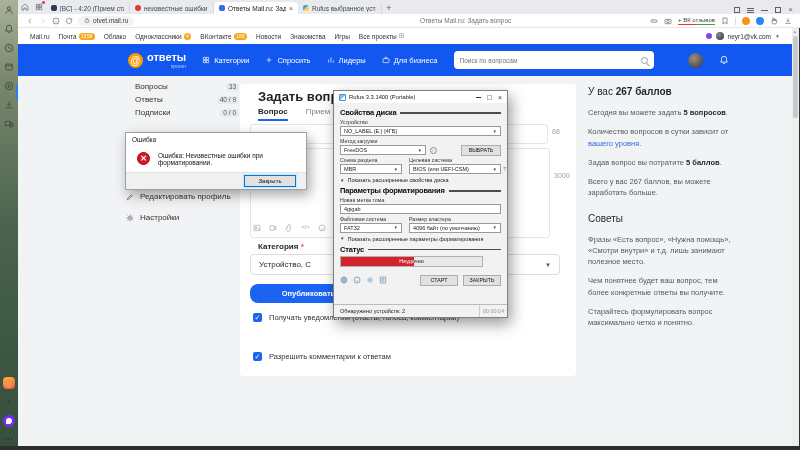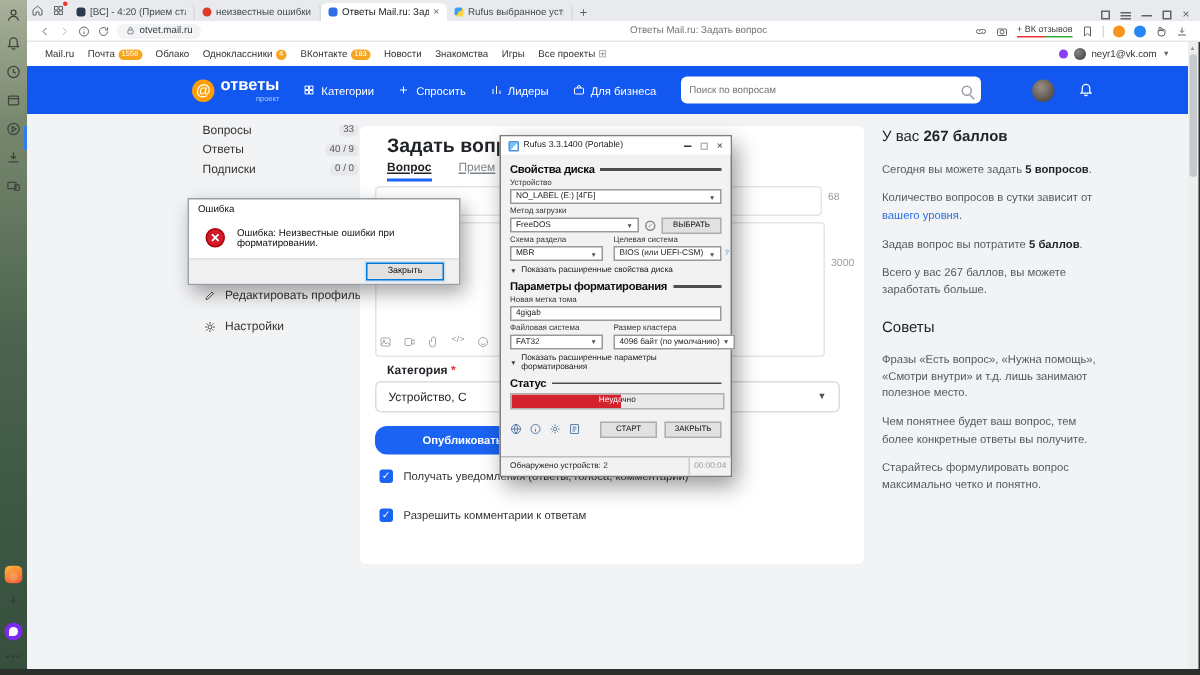--- a/index.html
+++ b/index.html
@@ -88,29 +88,29 @@
   .mag { width:7px; height:7px; border:1.3px solid #9aa0a6; border-radius:50%; position:relative; flex:0 0 auto; }
   .mag::after { content:""; position:absolute; left:5px; top:5px; width:4px; height:1.3px; background:#9aa0a6; transform:rotate(45deg); transform-origin:0 0; }
   .hdr-avatar { width:15px; height:15px; border-radius:50%; background:radial-gradient(circle at 40% 35%, #9a8f85, #3a3530); margin-left:18px; }
   .bell { color:#fff; }
   .bell svg { width:10px; height:10px; stroke:#fff; fill:none; stroke-width:2; }
 
   
   .stats { position:absolute; left:117px; top:52px; width:104px; font-size:8px; color:#333; }
   .stat-row { display:flex; justify-content:space-between; align-items:center; height:13px; }
   .sbadge { background:#e6e8eb; color:#555; border-radius:3px; font-size:6.5px; padding:0.5px 3px; }
-  .pm-links { position:absolute; left:118px; top:164px; width:110px; font-size:8px; color:#333; }
+  .pm-links { position:absolute; left:108px; top:164px; width:110px; font-size:8px; color:#333; }
   .pm-item { display:flex; gap:6px; margin-bottom:12px; align-items:flex-start; }
   .pm-item svg { width:8px; height:8px; stroke:#555; fill:none; stroke-width:2; flex:0 0 auto; margin-top:1px; }
 
   
   .card { position:absolute; left:222px; top:56px; width:336px; height:292px; background:#fff; border-radius:4px; }
   .card h1 { position:absolute; left:18px; top:5px; font-size:13px; color:#1f2226; }
   .qtabs { position:absolute; left:18px; top:23px; display:flex; gap:18px; font-size:8px; }
-  .qtab { color:#80868c; padding-bottom:3px;text-decoration:underline; }
+  .qtab { color:#80868c; padding-bottom:3px; }
   .qtab.on { color:#1f2226; font-weight:bold; border-bottom:2px solid #1b63f3; }
   .fld1 { position:absolute; left:10px; top:40px; width:298px; height:20px; border:1px solid #e3e5e8; border-radius:3px; background:#fff; }
   .cnt1 { position:absolute; left:312px; top:44px; font-size:7px; color:#9aa0a6; }
   .fld2 { position:absolute; left:10px; top:64px; width:300px; height:90px; border:1px solid #e3e5e8; border-radius:3px; background:#fff; }
   .cnt2 { position:absolute; left:314px; top:88px; font-size:7px; color:#9aa0a6; }
   .ed-icons { position:absolute; left:13px; top:140px; display:flex; gap:8px; color:#9aa0a6; }
   .ed-icons svg { width:8px; height:8px; stroke:currentColor; fill:none; stroke-width:1.8; }
   .catlab { position:absolute; left:18px; top:158px; font-size:8px; font-weight:bold; color:#1f2226; }
   .req { color:#e33; }
   .catsel { position:absolute; left:10px; top:170px; width:310px; height:21px; border:1px solid #dadce0; border-radius:4px; background:#fff;
@@ -142,21 +142,21 @@
   .errttl { height:12px; display:flex; align-items:center; padding-left:6px; font-size:6.5px; color:#111; }
   .errbody { height:27px; display:flex; align-items:center; gap:8px; padding:0 6px 0 11px; }
   .erricon { width:13px; height:13px; border-radius:50%; background:#d11a2a; color:#fff; font-size:8px; font-weight:bold;
     display:flex; align-items:center; justify-content:center; flex:0 0 auto; border:1px solid #a00; }
   .errmsg { font-size:6.5px; color:#111; }
   .errfoot { height:17px; background:#f0f0f0; border-top:1px solid #e0e0e0; display:flex; align-items:center; justify-content:flex-end; padding-right:10px; }
   .errbtn { width:52px; height:12px; background:#e1e1e1; border:1px solid #0078d7; box-shadow:0 0 0 1px #cde4f7; font-size:6px;
     display:flex; align-items:center; justify-content:center; color:#111; }
 
   
-  .rufus { position:absolute; left:333px; top:90px; width:155px; height:228px; background:#f2f2f2; border:1px solid #7f7f7f;
+  .rufus { position:absolute; left:333px; top:90px; width:175px; height:228px; background:#f2f2f2; border:1px solid #7f7f7f;
     box-shadow:3px 6px 14px rgba(0,0,0,.4); z-index:50; font-size:5.5px; color:#222; }
   .rttl { height:12px; background:#fff; display:flex; align-items:center; gap:3px; padding:0 5px; }
   .rico { width:7px; height:7px; border-radius:1px; background:linear-gradient(135deg,#79c3ff 55%,#fff 55%); border:0.5px solid #4a90d9; }
   .rttl .t { font-size:5.8px; color:#222; }
   .rctl { margin-left:auto; display:flex; align-items:center; gap:6px; color:#333; }
   .rctl .mn { width:5px; height:1px; background:#333; }
   .rctl .mx { width:5px; height:5px; border:1px solid #bbb; }
   .rctl .cl { font-size:7px; line-height:7px; color:#333; }
   .rbody { padding:2px 6px 0; position:relative; }
   .rsec { display:flex; align-items:center; gap:4px; margin:3px 0 2px; }
@@ -513,21 +513,21 @@
     <div class="catlab"><span>Категория</span> <span class="req">*</span></div>
     <div class="catsel">
       <span>Устройство, С</span>
       <span class="car">▼</span>
     </div>
     <div class="pubbtn">Опубликовать во</div>
     <div class="cbrow" style="top:229px">
       <span class="cb">✓</span>
       <span>Получать уведомления (ответы, голоса, комментарии)</span>
     </div>
-    <div class="cbrow" style="top:255px">
+    <div class="cbrow" style="top:268px">
       <span class="cb">✓</span>
       <span>Разрешить комментарии к ответам</span>
     </div>
   </div>
 
   <div class="points">
     <h2><span>У вас</span> <span class="bld">267 баллов</span></h2>
     <p><span>Сегодня вы можете задать</span> <span class="bld">5 вопросов</span>.</p>
     <p><span>Количество вопросов в сутки зависит от</span> <a href="#">вашего уровня</a>.</p>
     <p><span>Задав вопрос вы потратите</span> <span class="bld">5 баллов</span>.</p>

